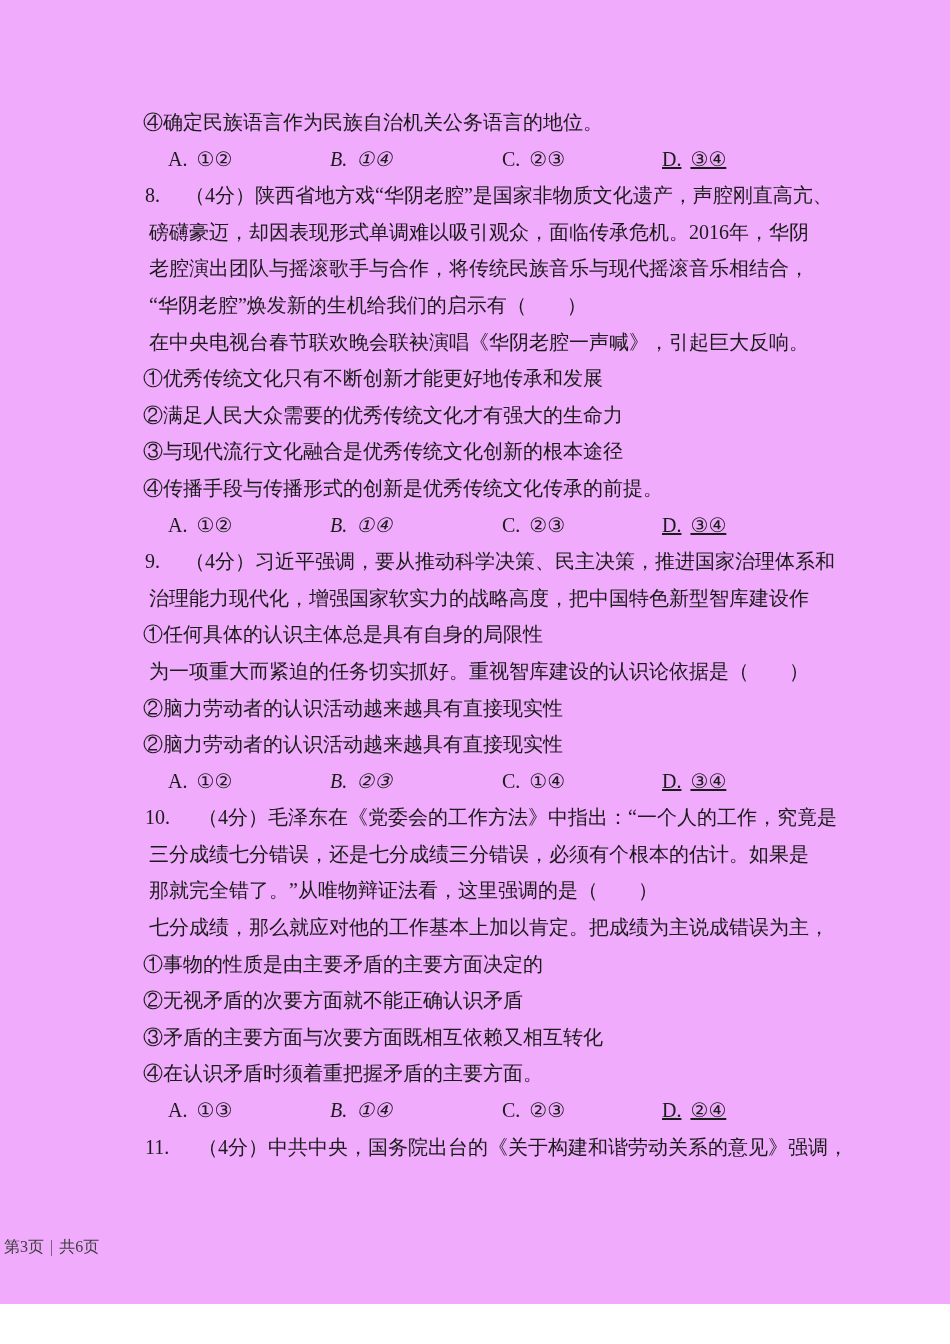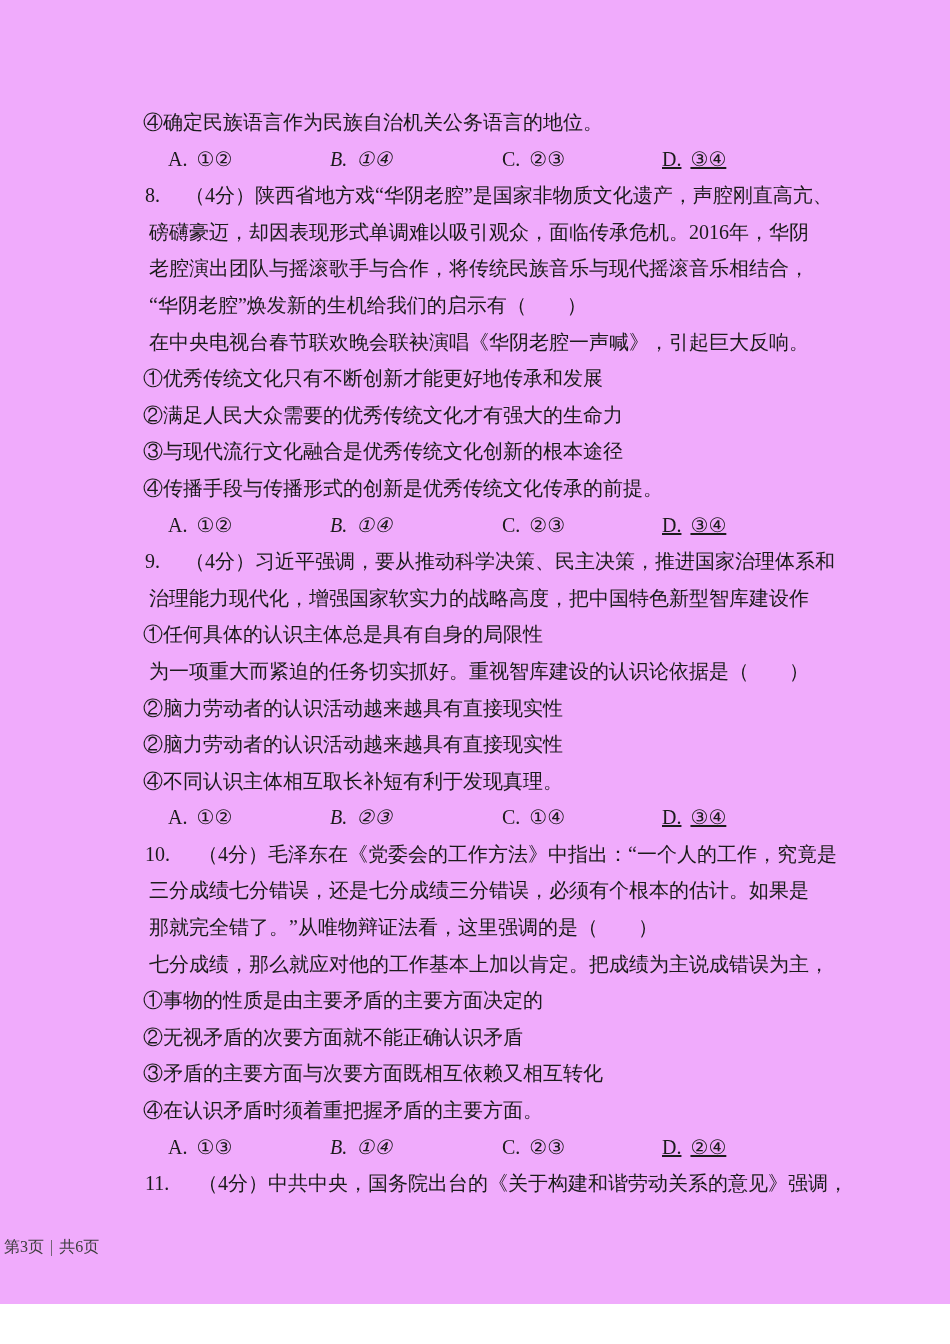--- a/index.html
+++ b/index.html
@@ -69,21 +69,20 @@
       <div class="line item">②满足人民大众需要的优秀传统文化才有强大的生命力</div>
       <div class="line item">③与现代流行文化融合是优秀传统文化创新的根本途径</div>
       <div class="line item">④传播手段与传播形式的创新是优秀传统文化传承的前提。</div>
       <div class="line choices"><span class="opt opt-0"><span class="opt-label">A.</span><span class="opt-ids">①②</span></span><span class="opt opt-1"><span class="opt-label">B.</span><span class="opt-ids">①④</span></span><span class="opt opt-2"><span class="opt-label">C.</span><span class="opt-ids">②③</span></span><span class="opt opt-3"><span class="opt-label">D.</span><span class="opt-ids">③④</span></span></div>
       <div class="line q"><span class="qno">9.</span><span>（4分）习近平强调，要从推动科学决策、民主决策，推进国家治理体系和</span></div>
       <div class="line cont">治理能力现代化，增强国家软实力的战略高度，把中国特色新型智库建设作</div>
       <div class="line item">①任何具体的认识主体总是具有自身的局限性</div>
       <div class="line cont">为一项重大而紧迫的任务切实抓好。重视智库建设的认识论依据是（　　）</div>
       <div class="line item">②脑力劳动者的认识活动越来越具有直接现实性</div>
       <div class="line item">②脑力劳动者的认识活动越来越具有直接现实性</div>
-      <div class="line item">④不同认识主体相互取长补短有利于发现真理。</div>
       <div class="line choices"><span class="opt opt-0"><span class="opt-label">A.</span><span class="opt-ids">①②</span></span><span class="opt opt-1"><span class="opt-label">B.</span><span class="opt-ids">②③</span></span><span class="opt opt-2"><span class="opt-label">C.</span><span class="opt-ids">①④</span></span><span class="opt opt-3"><span class="opt-label">D.</span><span class="opt-ids">③④</span></span></div>
       <div class="line q"><span class="qno wide">10.</span><span>（4分）毛泽东在《党委会的工作方法》中指出：“一个人的工作，究竟是</span></div>
       <div class="line cont">三分成绩七分错误，还是七分成绩三分错误，必须有个根本的估计。如果是</div>
       <div class="line cont">那就完全错了。”从唯物辩证法看，这里强调的是（　　）</div>
       <div class="line cont">七分成绩，那么就应对他的工作基本上加以肯定。把成绩为主说成错误为主，</div>
       <div class="line item">①事物的性质是由主要矛盾的主要方面决定的</div>
       <div class="line item">②无视矛盾的次要方面就不能正确认识矛盾</div>
       <div class="line item">③矛盾的主要方面与次要方面既相互依赖又相互转化</div>
       <div class="line item">④在认识矛盾时须着重把握矛盾的主要方面。</div>
       <div class="line choices"><span class="opt opt-0"><span class="opt-label">A.</span><span class="opt-ids">①③</span></span><span class="opt opt-1"><span class="opt-label">B.</span><span class="opt-ids">①④</span></span><span class="opt opt-2"><span class="opt-label">C.</span><span class="opt-ids">②③</span></span><span class="opt opt-3"><span class="opt-label">D.</span><span class="opt-ids">②④</span></span></div>

